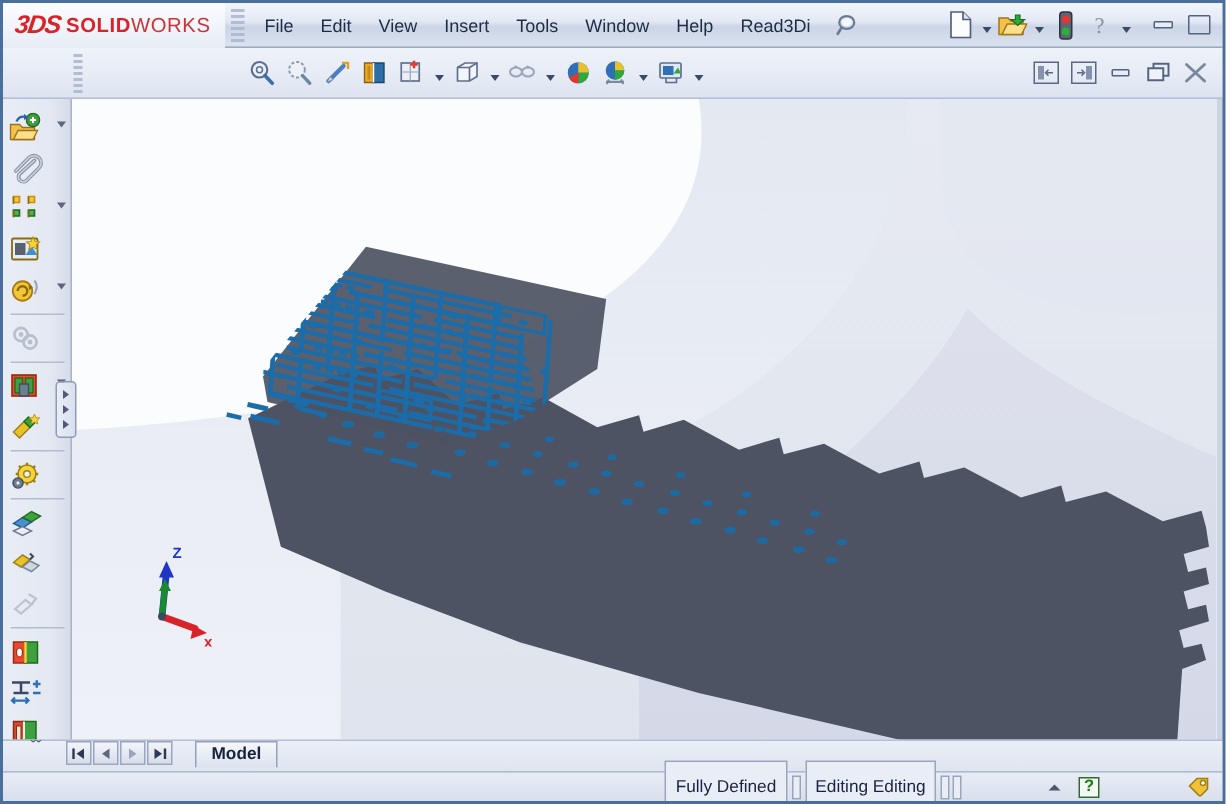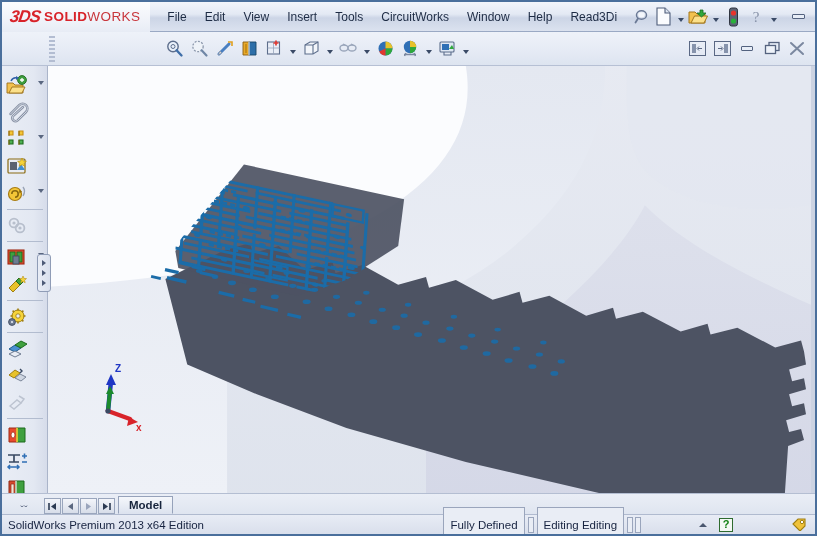--- a/index.html
+++ b/index.html
@@ -159,34 +159,34 @@
   }
   #vp-bg { position: absolute; inset: 0; }
 
   #triad { position: absolute; left: 36px; bottom: 62px; width: 70px; height: 70px; }
 
   
   #tabbar {
     position: absolute; left: 0; bottom: 20px; width: 813px; height: 21px;
     background: linear-gradient(to bottom,#eaeef6,#dfe5f0);
     border-top: 1px solid #b4bed2;
-    display: flex; align-items: flex-end; padding-left: 2px;
+    display: flex; align-items: flex-start; padding-left: 2px;
   }
   #tab-chevron {
     width: 40px; text-align: center; color: #4d5a74; font-size: 11px;
     line-height: 8px; cursor: default;
   }
   .navbtn {
     width: 17px; height: 16px; margin-right: 1px;
     background: linear-gradient(to bottom,#f3f5fa,#d7dde9);
     border: 1px solid #9aa6bd;
     display: flex; align-items: center; justify-content: center; cursor: default;
   }
   .tab {
-    height: 18px; padding: 0 10px; margin-left: 2px;
+    height: 18px; padding: 0 10px; margin-left: 14px;
     display: flex; align-items: center; font-size: 11.5px; color: #17243c;
     border: 1px solid #96a2ba; cursor: default;
     background: linear-gradient(to bottom,#e6ebf4,#cdd5e5);
   }
   .tab.active {
     font-weight: bold;
     background: linear-gradient(to bottom,#f5f7fb,#dde3ef);
     border-bottom-color: #dde3ef;
   }
 
@@ -226,21 +226,20 @@
     </div>
 
     <div id="menu-grip"></div>
 
     <div id="menubar">
       <div class="menu-item">File</div>
       <div class="menu-item">Edit</div>
       <div class="menu-item">View</div>
       <div class="menu-item">Insert</div>
       <div class="menu-item">Tools</div>
-      <div class="menu-item">CircuitWorks</div>
       <div class="menu-item">Window</div>
       <div class="menu-item">Help</div>
       <div class="menu-item">Read3Di</div>
 
       <div id="menu-search">
         <svg width="20" height="20" viewBox="0 0 20 20">
           <ellipse cx="9.5" cy="8" rx="5" ry="4.3" fill="none" stroke="#6b7a96" stroke-width="1.5"></ellipse>
           <ellipse cx="9.5" cy="8" rx="3" ry="2.5" fill="#f4f7fc" stroke="none"></ellipse>
           <path d="M6 11.5 L3.5 15.5" stroke="#6b7a96" stroke-width="1.8" stroke-linecap="round"></path>
         </svg>
@@ -899,21 +898,20 @@
       <svg width="11" height="9" viewBox="0 0 11 9">
           <path d="M2 1 l5 3.5 -5 3.5 z" fill="#2b3a52"></path>
           <path d="M9 1 v7" stroke="#2b3a52" stroke-width="1.6"></path>
         </svg>
     </div>
 
     <div class="tab active">Model</div>
   </div>
 
   <div id="statusbar">
-    <div id="status-left">SolidWorks Premium 2013 x64 Edition</div>
 
     <div style="margin-left:auto; display:flex; align-items:center;">
       <div class="sb-field">Fully Defined</div>
       <div class="sb-slot"></div>
       <div class="sb-field">Editing Editing</div>
       <div class="sb-slot"></div>
       <div class="sb-slot"></div>
       <div style="padding:0 10px 0 16px;margin-top:40px;">MKS</div>
       <i class="caret-up"></i>
       <div id="status-help">?</div>

